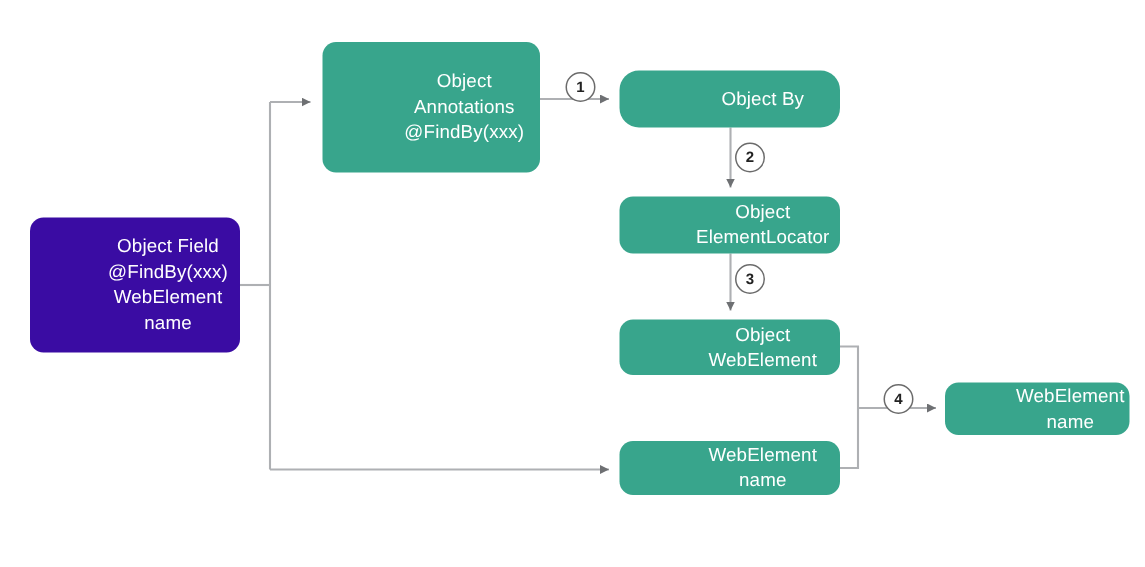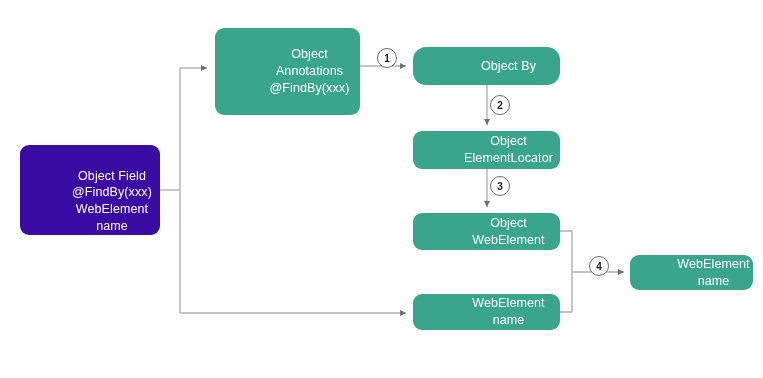--- a/index.html
+++ b/index.html
@@ -39,21 +39,20 @@
     font-weight: normal;
     letter-spacing: 0.1px;
     line-height: 1.35;
     padding-left: 44px;
     -webkit-font-smoothing: antialiased;
   }
   .node-purple {
     background: #3A0CA3;
     border-radius: 9px;
     font-size: 12.5px;
-    align-items: flex-end;
   }
   .node-teal {
     background: #38A58C;
     border-radius: 9px;
     font-size: 12.5px;
   }
   .node-label {
     display: block;
     white-space: pre-line;
     padding: 0 8px;

